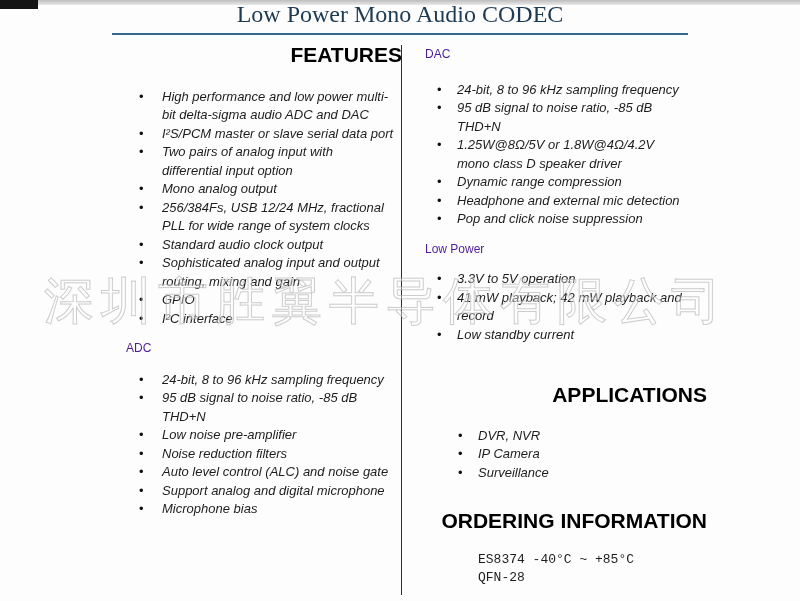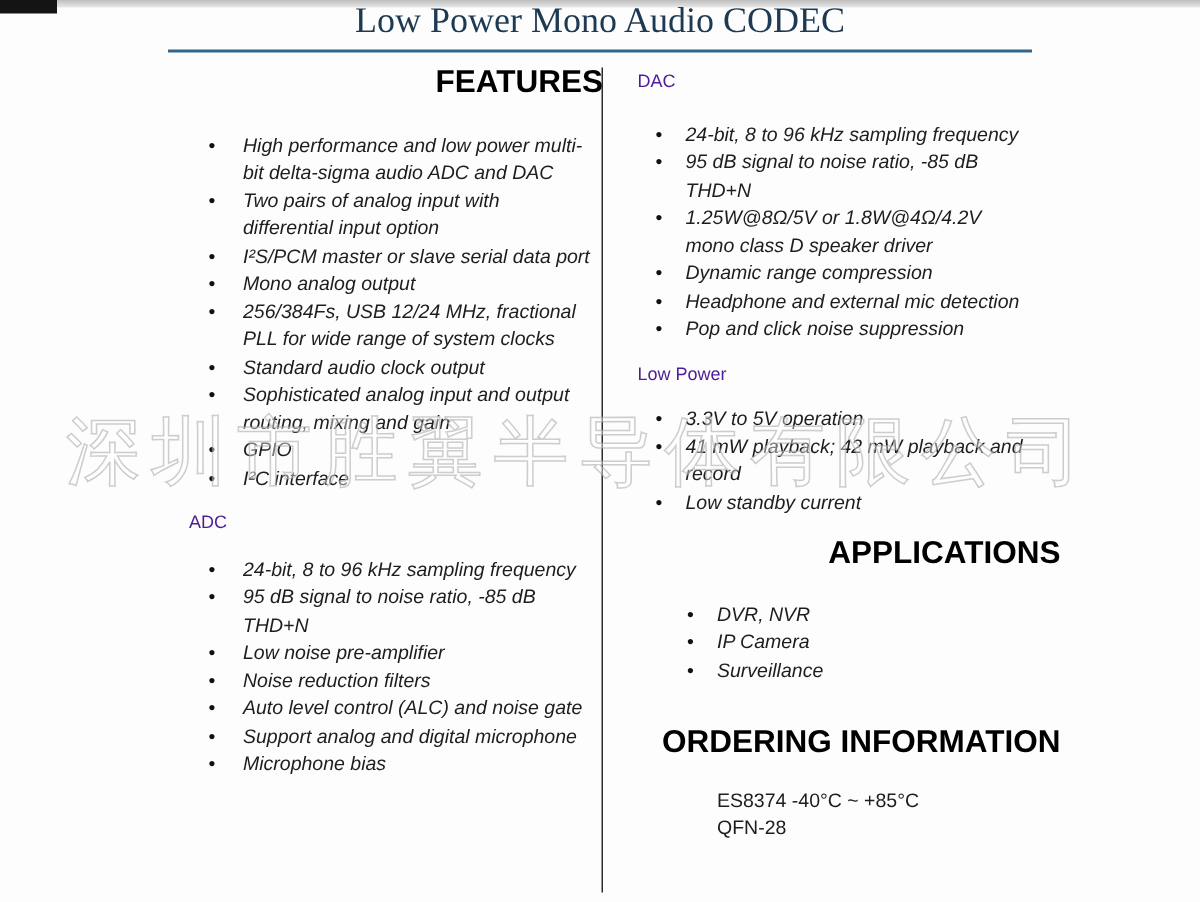--- a/index.html
+++ b/index.html
@@ -30,32 +30,32 @@
   .col{position:absolute;font-size:13px;line-height:18.5px;z-index:2;}
   .col-left{left:126px;top:46px;width:276px;}
   .col-right{left:425px;top:45px;width:282px;}
 
   h2.sec{font-size:21px;line-height:18.5px;font-weight:bold;color:#000;margin:0;text-align:right;}
   .col-left h2.sec{margin:0 0 23px 0;}
   .subhead{font-size:12px;line-height:18.5px;color:#4c1d95;margin:0 0 13px 0;}
   .subhead.mid{margin:11px 0 13px 0;}
   .col-right .subhead.first{margin:0 0 17px 0;}
   .col-right .subhead.mid{margin:11px 0 12px 0;}
-  h2.apps-h{margin:16px 0 22px 0;}
+  h2.apps-h{margin:42px 0 22px 0;}
   h2.order-h{margin:30px 0 20px 0;}
 
   ul.blist{list-style:none;margin:0;padding:0;}
   ul.blist li{display:flex;align-items:flex-start;}
   ul.blist li::before{content:"\2022";flex:none;margin-left:13px;width:23px;color:#111;}
   .col-right ul.blist li::before{margin-left:12px;width:20px;}
   .col-right ul.blist.indent li::before{margin-left:33px;width:20px;}
   .bt{white-space:pre-line;width:240px;font-style:italic;}
   .col-right .bt{width:228px;}
 
-  .order-line{padding-left:53px;}
+  .order-line{padding-left:53px;font-family:Liberation Mono, monospace;}
 </style>
 </head>
 <body>
 
 <div class="page">
 
   <div class="top-band"></div>
   <div class="corner-mark"></div>
 
   <div class="title">Low Power Mono Audio CODEC</div>
@@ -67,25 +67,25 @@
 
   <div class="col col-left">
     <h2 class="sec">FEATURES</h2>
 
     <ul class="blist">
       <li>
           <span class="bt">High performance and low power multi-
 bit delta-sigma audio ADC and DAC</span>
         </li>
       <li>
+          <span class="bt">I²S/PCM master or slave serial data port</span>
+        </li>
+      <li>
           <span class="bt">Two pairs of analog input with
 differential input option</span>
-        </li>
-      <li>
-          <span class="bt">I²S/PCM master or slave serial data port</span>
         </li>
       <li>
           <span class="bt">Mono analog output</span>
         </li>
       <li>
           <span class="bt">256/384Fs, USB 12/24 MHz, fractional
 PLL for wide range of system clocks</span>
         </li>
       <li>
           <span class="bt">Standard audio clock output</span>

